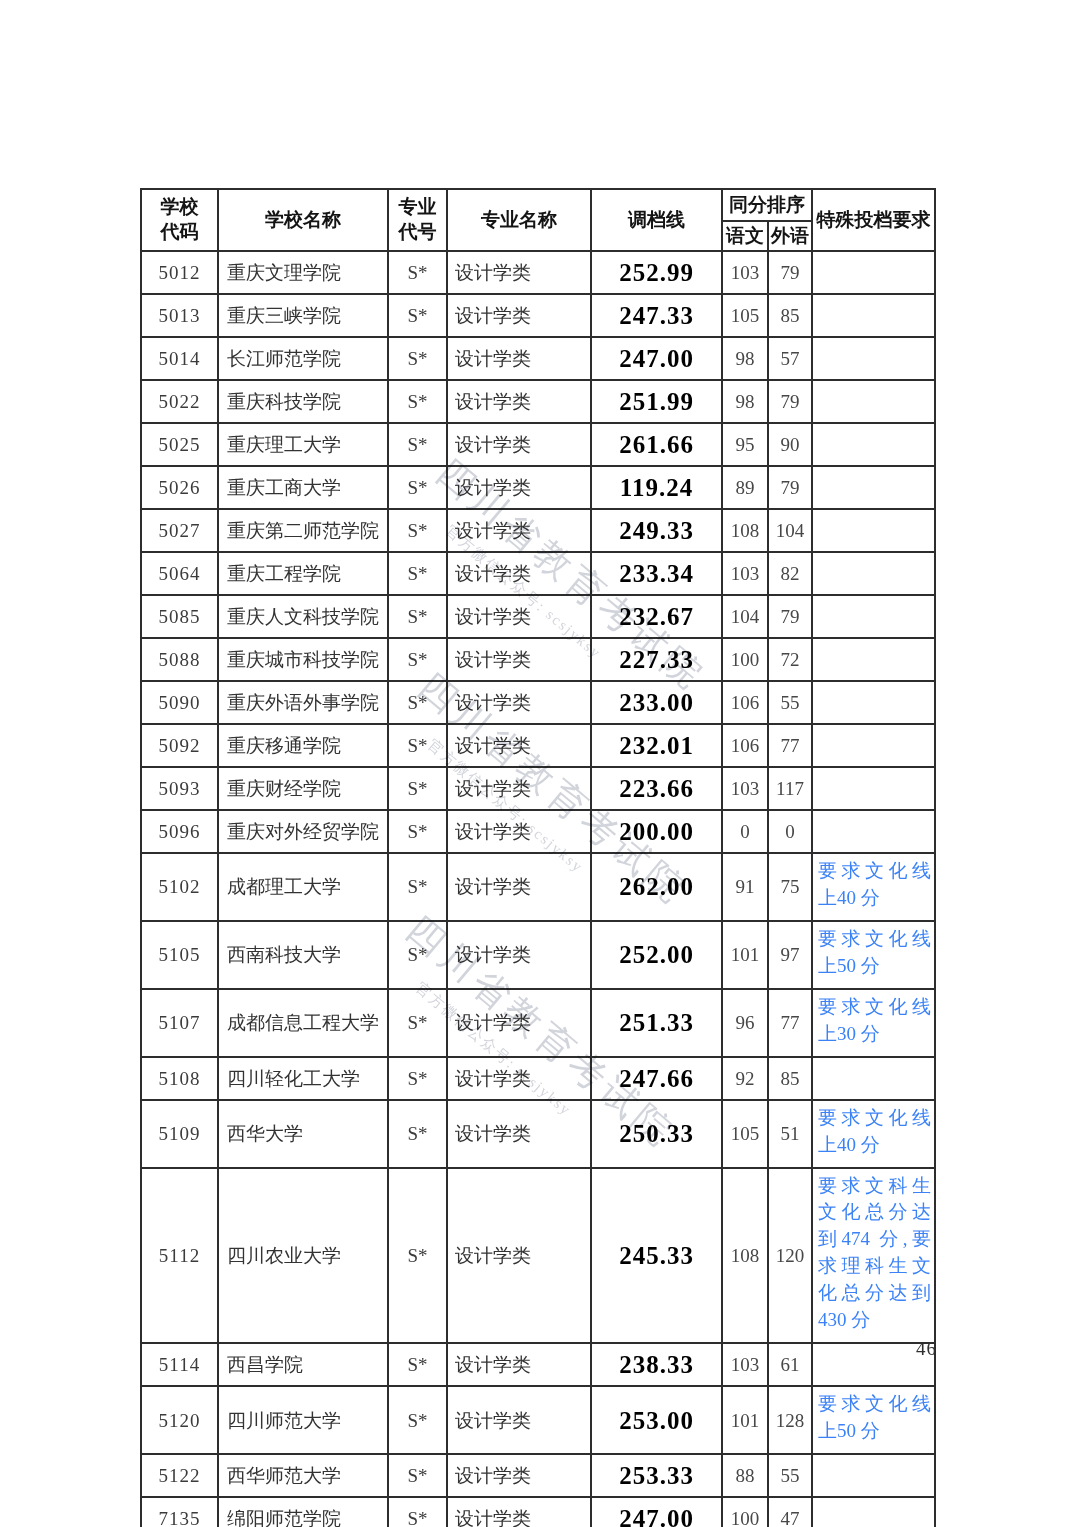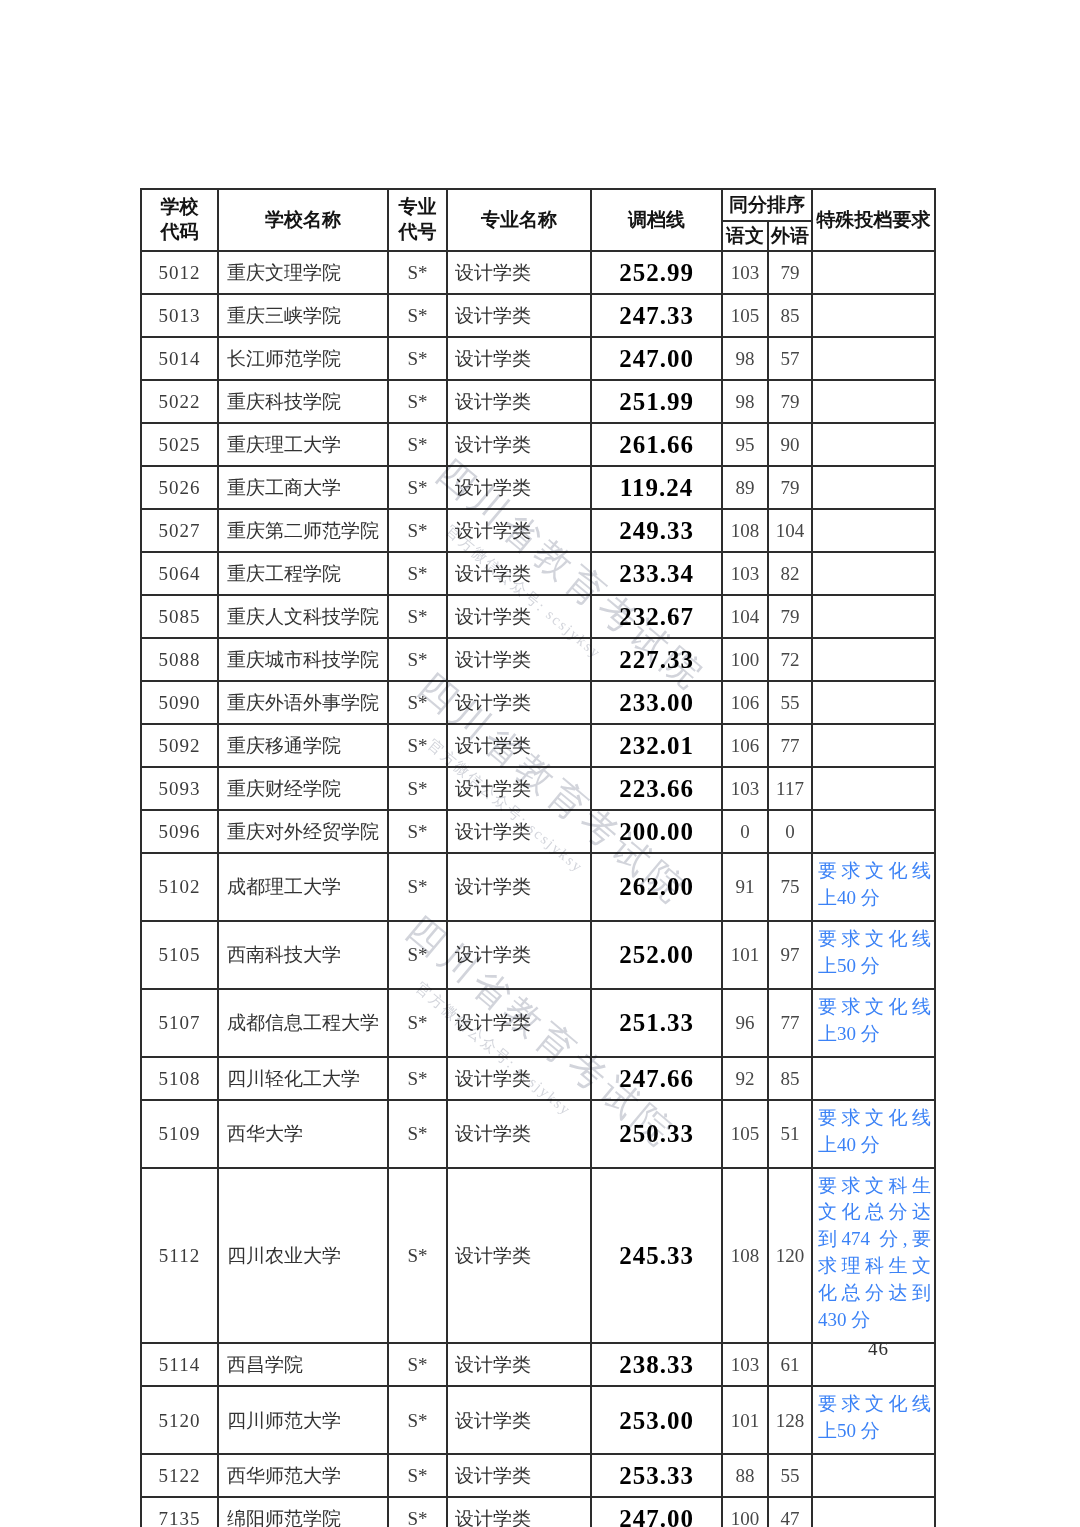--- a/index.html
+++ b/index.html
@@ -39,21 +39,21 @@
     position:absolute; transform:rotate(40deg); transform-origin:0 0;
     color:rgba(148,153,170,0.42); mix-blend-mode:multiply;
     pointer-events:none; white-space:nowrap; z-index:5;
   }
   .wm-title { font-size:37px; letter-spacing:5px; font-weight:400; }
   .wm-sub   { font-size:15px; letter-spacing:2px; margin:9px 0 0 44px; }
   .wm-a { left:458px; top:448px; }
   .wm-b { left:440px; top:662px; }
   .wm-c { left:428px; top:905px; }
   .page-number {
-    position:absolute; left:868px; top:1338px;
+    position:absolute; left:916px; top:1338px;
     font-size:19px; color:#2f2f2f; letter-spacing:1px;
   }
 </style>
 </head>
 <body>
 
 <div class="page">
 
   <div class="wm wm-a">
     <div class="wm-title">四川省教育考试院</div>

